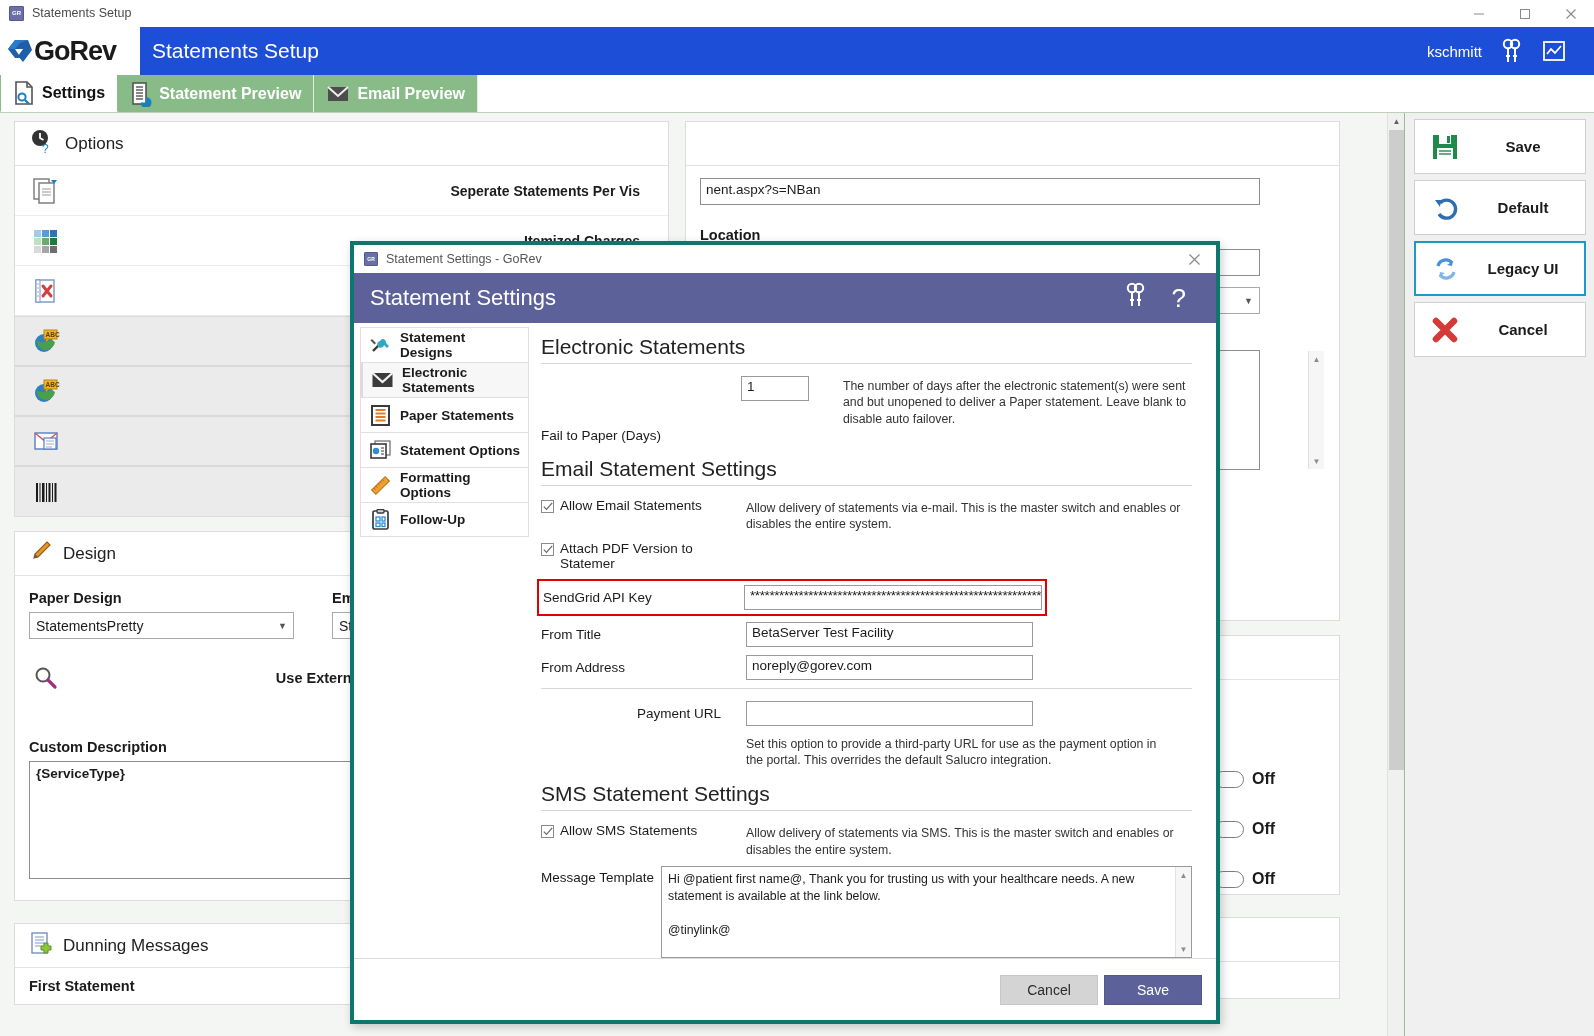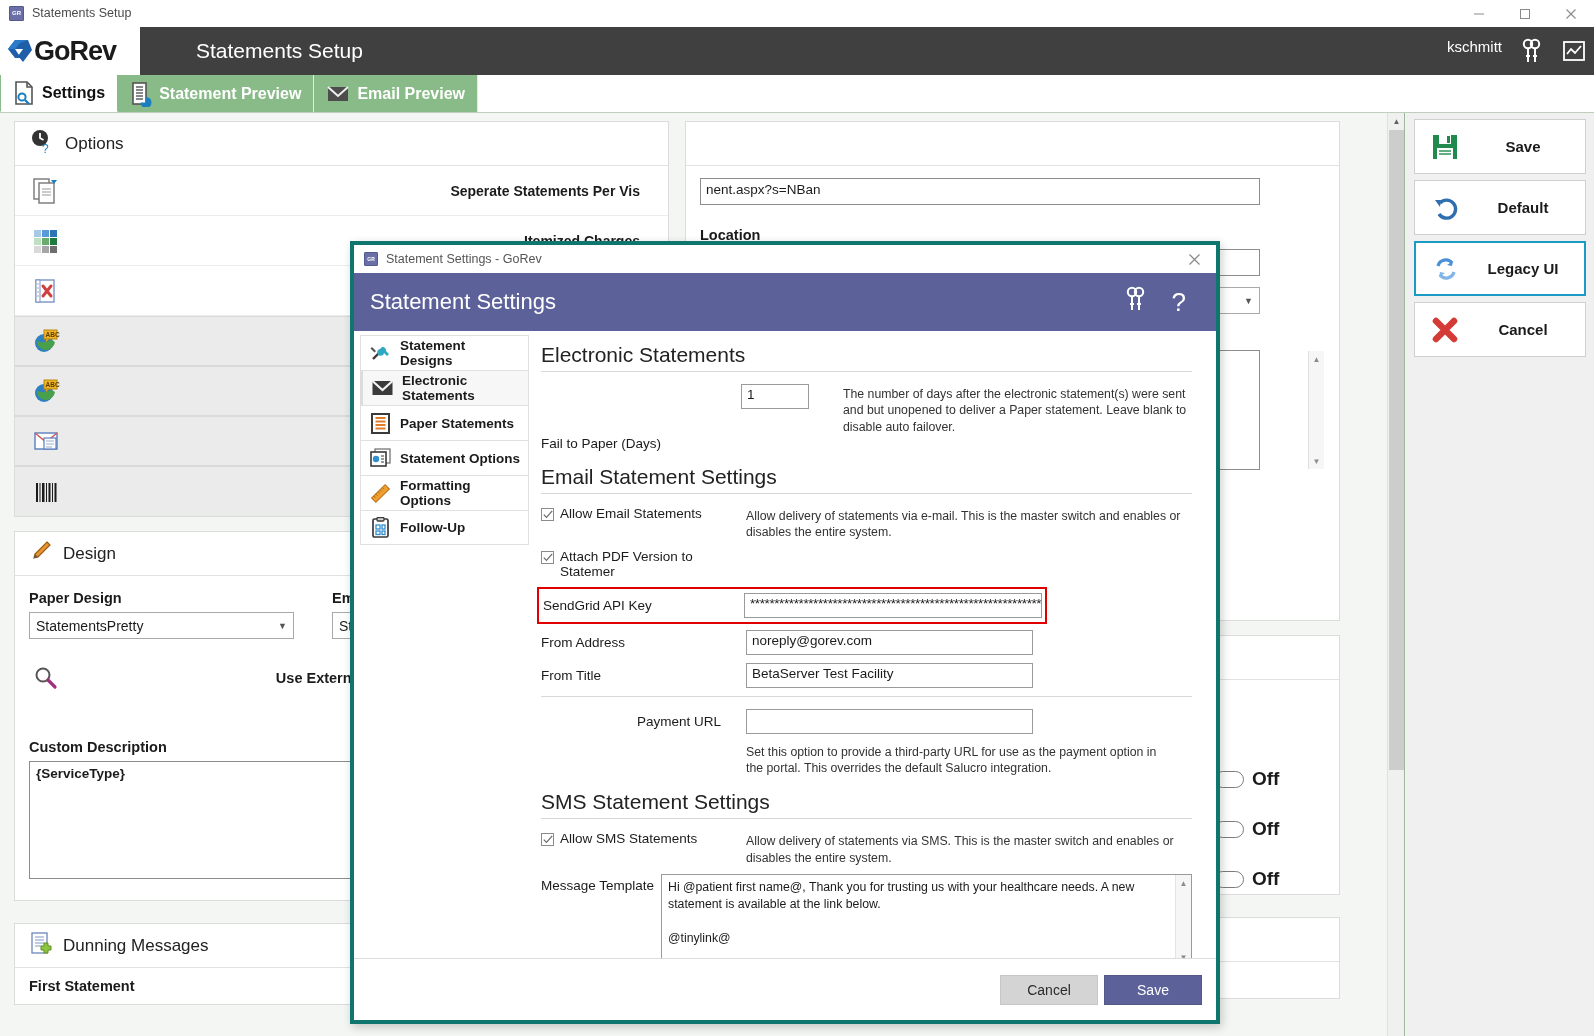--- a/index.html
+++ b/index.html
@@ -26,30 +26,30 @@
     font-size:6px;color:#fff;font-weight:bold;line-height:1;
   }
   #os-titlebar .os-title{ font-size:12.5px; color:#4a4a4a; }
   .win-btns{ position:absolute; right:0; top:0; height:27px; display:flex; }
   .win-btn{ width:46px; height:27px; display:flex; align-items:center; justify-content:center; color:#7d7d7d; font-size:13px;}
   .win-btn.close{ font-size:15px; }
   .win-btn svg{display:block;}
 
   
   #app-header{
-    height:48px; background:#404040; display:flex; align-items:center; position:relative;gap:44px;
+    height:48px; background:#1d4ed8; display:flex; align-items:center; position:relative;
   }
   #logo-box{
     width:140px; height:48px; background:#ffffff; display:flex; align-items:center;
     padding-left:6px; flex:0 0 140px;
   }
   #logo-mark{ width:30px;height:30px;flex:0 0 30px; }
   #logo-text{ font-size:27px; font-weight:600; letter-spacing:-1px; color:#1b1b1b; margin-left:-2px; font-family:"Liberation Sans",sans-serif;}
   #header-title{ color:#ffffff; font-size:21px; margin-left:12px; font-weight:400; }
-  #header-right{ margin-left:auto; display:flex; padding-right:8px; gap:18px; }
+  #header-right{ margin-left:auto; display:flex; align-items:center; padding-right:28px; gap:18px; }
   #header-user{ color:#ffffff; font-size:15px; }
   .hdr-icon{ color:#ffffff; display:flex; align-items:center; }
 
   
   #tabbar{ height:38px; background:#ffffff; display:flex; align-items:flex-end; border-bottom:1px solid #bfcfbb;}
   .tab{
     height:37px; display:flex; align-items:center; gap:7px; padding:0 12px;
     background:#88bb87; color:#ffffff; font-weight:bold; font-size:16px;
     border-right:1px solid #dfeede; cursor:pointer;
   }
@@ -91,21 +91,21 @@
     padding:0 6px; font-size:14px; position:relative;
   }
   .combo .caret{ margin-left:auto; color:#555; font-size:9px;}
   .txtbox{ height:27px; border:1px solid #8d8d8d; background:#fff; padding:3px 5px; font-size:13.5px;}
   .textarea{ border:1px solid #8d8d8d; background:#fff; padding:4px 6px; font-size:13.5px; font-weight:bold;}
 
   .toggle-row{ display:flex; align-items:center; gap:8px; height:50px;}
   .toggle{
     width:30px;height:17px;border:1px solid #7b7b7b;border-radius:9px;background:#fff;flex:0 0 30px;
   }
-  .toggle-label{ font-weight:bold; font-size:19px;}
+  .toggle-label{ font-weight:bold; font-size:16px;}
 
   
   #content-vscroll{
     position:absolute; right:0; top:0; width:17px; bottom:0; background:#f0f0f0; border-left:1px solid #e0e0e0;
   }
   .sb-arrow{ width:17px;height:17px; display:flex;align-items:center;justify-content:center; color:#606060; font-size:8px;}
   #content-vscroll .sb-thumb{ position:absolute; top:17px; left:1px; width:15px; height:640px; background:#cdcdcd; }
 
   
   #action-rail{
@@ -130,21 +130,21 @@
     height:28px; display:flex; align-items:center; background:#ffffff; position:relative;
     padding-left:10px; gap:8px;
   }
   #modal-titlebar .m-ico{
     width:14px;height:14px;background:#6a6fa8;border:1px solid #55598c;border-radius:1px;
     display:flex;align-items:center;justify-content:center;font-size:5px;color:#fff;font-weight:bold;
   }
   #modal-titlebar .m-title{ font-size:12.5px; color:#555; }
   #modal-close{ position:absolute; right:0; top:0; width:44px;height:28px;display:flex;align-items:center;justify-content:center;color:#8a8a8a;font-size:15px;cursor:pointer;}
   #modal-banner{
-    height:58px; background:#5d6199; display:flex; align-items:center; padding:0 16px;
+    height:50px; background:#5d6199; display:flex; align-items:center; padding:0 16px;
     color:#ffffff; font-size:22px; position:relative;
   }
   #modal-banner .mb-icons{ margin-left:auto; display:flex; align-items:center; gap:24px; padding-right:14px;}
   #modal-body{ display:flex; height:calc(783px - 28px - 50px - 62px); }
 
   #modal-nav{ width:175px; flex:0 0 175px; padding:4px 0 0 6px; }
   .nav-item{
     height:35px; display:flex; align-items:center; gap:9px; padding:0 8px;
     border:1px solid #e0e0e0; border-bottom:none; background:#ffffff;
     font-weight:bold; font-size:13.5px; cursor:pointer;
@@ -741,27 +741,27 @@
             <span>Attach PDF Version to Statemer</span>
           </div>
         </div>
 
         <div id="api-key-highlight">
           <div class="fr-label">SendGrid API Key</div>
           <div class="m-input" style="flex:1;overflow:hidden;white-space:nowrap;letter-spacing:-0.4px;">************************************************************</div>
         </div>
 
         <div class="field-row">
+          <div class="fr-label" style="width:205px;flex:0 0 205px;">From Title</div>
+          <div class="m-input" style="width:287px;flex:0 0 287px;">BetaServer Test Facility</div>
+        </div>
+
+        <div class="field-row">
           <div class="fr-label" style="width:205px;flex:0 0 205px;">From Address</div>
           <div class="m-input" style="width:287px;flex:0 0 287px;">noreply@gorev.com</div>
-        </div>
-
-        <div class="field-row">
-          <div class="fr-label" style="width:205px;flex:0 0 205px;">From Title</div>
-          <div class="m-input" style="width:287px;flex:0 0 287px;">BetaServer Test Facility</div>
         </div>
 
         <div class="sec-rule"></div>
 
         <div class="field-row">
           <div class="fr-label" style="width:205px;flex:0 0 205px;text-align:right;padding-right:25px;">Payment URL</div>
           <div class="m-input" style="width:287px;flex:0 0 287px;" placeholder=""></div>
         </div>
         <div class="m-desc" style="margin-left:205px;width:420px;margin-bottom:4px;">Set this option to provide a third-party URL for use as the payment option in the portal. This overrides the default Salucro integration.</div>
 

